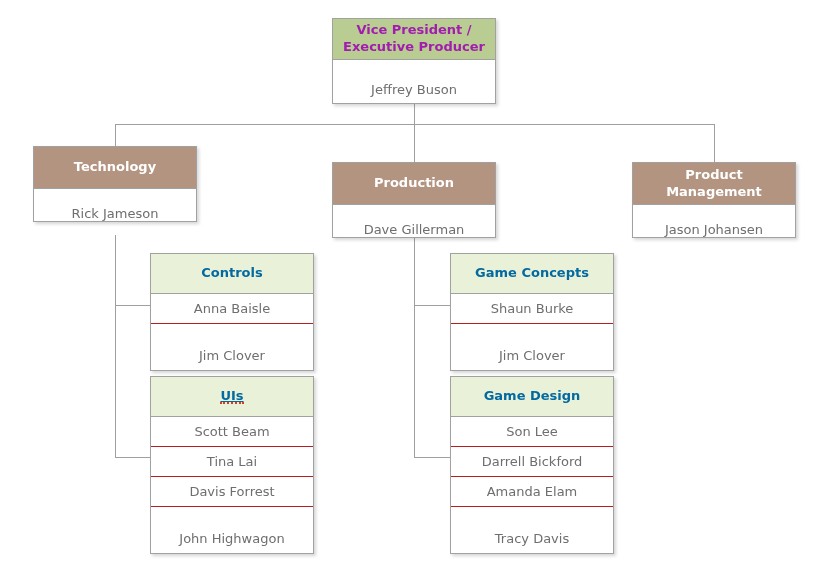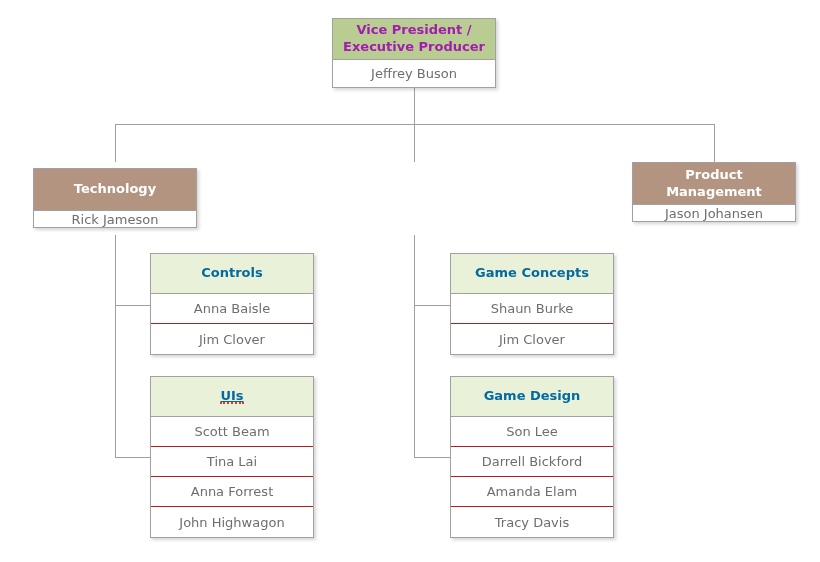--- a/index.html
+++ b/index.html
@@ -32,21 +32,21 @@
   }
   .hdr-root{background:#b9cc92;color:#a21caf;height:41px;}
   .hdr-dept{background:#b29480;color:#ffffff;height:42px;}
   .hdr-team{background:#e9f2d8;color:#0369a1;height:40px;}
   .row{
     display:flex;align-items:center;justify-content:center;
     font-size:13px;color:#6e6e6e;
     border-bottom:1px solid #b91c1c;
     box-sizing:border-box;
   }
-  .row:last-child{border-bottom:none;}
+  .row:last-child{border-bottom:none;margin-top:16px;}
   .row-root{height:27px;}
   .row-dept{height:16px;}
   .row-team{height:30px;}
   .misspell{
     display:inline-block;
     text-decoration:underline;
     border-bottom:2px dotted #d63a2f;
     padding-bottom:0px;
     line-height:1.05;
   }
@@ -68,44 +68,48 @@
 
   <div class="connector" style="left:414px;top:235px;width:1px;height:223px;"></div>
   <div class="connector" style="left:414px;top:305px;width:36px;height:1px;"></div>
   <div class="connector" style="left:414px;top:457px;width:36px;height:1px;"></div>
 
   <div class="box" style="left:332px;top:18px;">
     <div class="hdr hdr-root">Vice President / Executive Producer</div>
     <div class="row row-root">Jeffrey Buson</div>
   </div>
 
-  <div class="box" style="left:33px;top:168px;">
+  <div class="box" style="left:33px;top:146px;">
     <div class="hdr hdr-dept">Technology</div>
     <div class="row row-dept">Rick Jameson</div>
   </div>
 
+  <div class="box" style="left:332px;top:162px;">
+    <div class="hdr hdr-dept">Production</div>
+    <div class="row row-dept">Dave Gillerman</div>
+  </div>
 
   <div class="box" style="left:632px;top:162px;">
     <div class="hdr hdr-dept">Product Management</div>
     <div class="row row-dept">Jason Johansen</div>
   </div>
 
   <div class="box" style="left:150px;top:253px;">
     <div class="hdr hdr-team">Controls</div>
     <div class="row row-team">Anna Baisle</div>
     <div class="row row-team">Jim Clover</div>
   </div>
 
   <div class="box" style="left:150px;top:376px;">
     <div class="hdr hdr-team">
         <span class="misspell">UIs</span>
       </div>
     <div class="row row-team">Scott Beam</div>
     <div class="row row-team">Tina Lai</div>
-    <div class="row row-team">Anna Forrest</div>
+    <div class="row row-team">Davis Forrest</div>
     <div class="row row-team">John Highwagon</div>
   </div>
 
   <div class="box" style="left:450px;top:253px;">
     <div class="hdr hdr-team">Game Concepts</div>
     <div class="row row-team">Shaun Burke</div>
     <div class="row row-team">Jim Clover</div>
   </div>
 
   <div class="box" style="left:450px;top:376px;">

